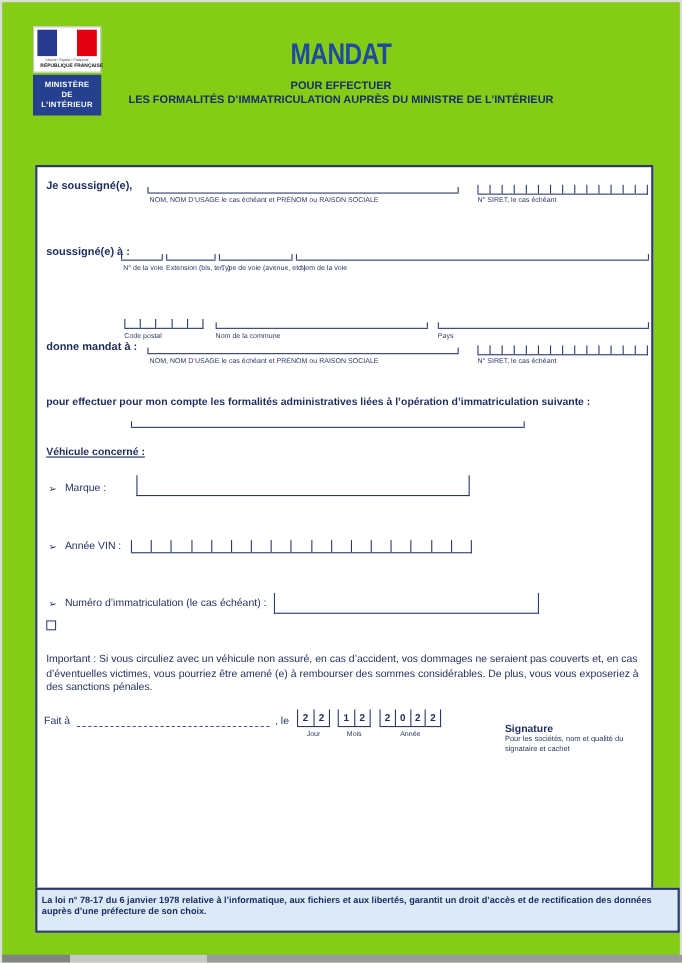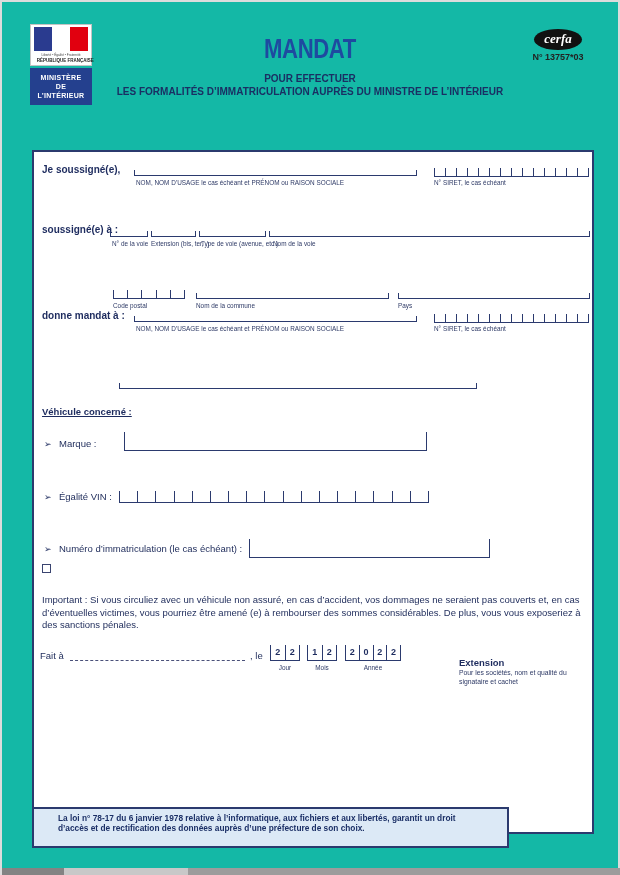--- a/index.html
+++ b/index.html
@@ -3,21 +3,21 @@
 <meta charset="utf-8">
 <style>
   :root{
     --navy:#2b3a6e;
     --text:#23305e;
     --accent:#1e4aa0;
     --footer-bg:#dce9f6;
   }
   *{box-sizing:border-box; margin:0; padding:0;}
   body{width:620px; height:875px; background:#fff; font-family:"Liberation Sans", sans-serif; position:relative; overflow:hidden;}
-  .page{position:absolute; inset:0; border:2px solid #dcdcdc; background:#14b8a6;}
+  .page{position:absolute; inset:0; border:2px solid #dcdcdc; background:#84cc16;}
 
   
   .logo{position:absolute; left:28px; top:22px; width:62px;}
   .logo-flagbox{background:#fff; border:1px solid #c4c4c4; height:42px; padding:2px 3px 1px 3px; text-align:center;}
   .flag{display:flex; height:24px;}
   .flag span{flex:1;}
   .flag .b{background:#2a3b8f;}
   .flag .w{background:#fff;}
   .flag .r{background:#e1000f;}
   .motto{font-size:4px; color:#444; white-space:nowrap; transform:scale(.8); transform-origin:center; margin-top:1px;}
@@ -50,21 +50,21 @@
   .obox{position:absolute; border:1px solid var(--navy); border-top:none; background:#fff;}
   .bullet{font-size:9px; color:#1d2b5e;}
   .chk{position:absolute; width:9px; height:9px; border:1px solid #3a4470; background:#fff;}
   .wrap{line-height:12.5px;}
   .imp{font-size:9.5px; color:#23305e; line-height:12.5px;}
   .dashline{position:absolute; border-bottom:1px dashed #4a517a;}
   .sig-title{font-size:9.5px; font-weight:bold; color:#1d2b5e;}
   .sig-hint{font-size:6.8px; color:#2e3a66; line-height:8.5px;}
 
   
-  .footerbox{position:absolute; left:30px; top:805px; width:477px; height:41px; background:var(--footer-bg); border:2px solid var(--navy); padding:4px 24px;}
+  .footerbox{position:absolute; left:30px; top:805px; width:586px; height:41px; background:var(--footer-bg); border:2px solid var(--navy); padding:4px 4px;}
   .footer-line{font-size:8.3px; font-weight:bold; color:#1b2f66; line-height:10px;}
   .footer-row2{margin-top:2px; display:flex; align-items:center;}
   .wchk{display:inline-block; width:9px; height:9px; background:#fff; margin-left:5px;}
 
   .bottomstrip{position:absolute; left:0; top:866px; width:620px; height:9px;
     background:linear-gradient(to right,#838383 0 62px,#c8c8c8 62px 186px,#9c9c9c 186px 100%);}
 </style>
 </head>
 <body>
 
@@ -86,24 +86,20 @@
       <div>L’INTÉRIEUR</div>
     </div>
   </div>
 
   <div class="title-wrap">
     <span class="title-text">MANDAT</span>
   </div>
   <div class="subtitle sub1">POUR EFFECTUER</div>
   <div class="subtitle sub2">LES FORMALITÉS D’IMMATRICULATION AUPRÈS DU MINISTRE DE L’INTÉRIEUR</div>
 
-  <div class="cerfa">
-    <span class="cerfa-oval">cerfa</span>
-    <div class="cerfa-num">N° 13757*03</div>
-  </div>
 
   <div class="formbox">
 
     <span class="abs flabel" style="left:8px; top:12px;">Je soussigné(e),</span>
     <div class="bline" style="left:100px; top:17px; width:283px; height:7px;"></div>
     <span class="hint" style="left:102px; top:27px;">NOM, NOM D’USAGE le cas échéant et PRÉNOM ou RAISON SOCIALE</span>
     <div class="comb" style="left:400px; top:16px; width:155px; height:9px;">
         <span class="cell"></span>
         <span class="cell"></span>
         <span class="cell"></span>
@@ -158,30 +154,31 @@
         <span class="cell"></span>
         <span class="cell"></span>
         <span class="cell"></span>
         <span class="cell"></span>
         <span class="cell"></span>
         <span class="cell"></span>
         <span class="cell"></span>
       </div>
     <span class="hint" style="left:400px; top:173px;">N° SIRET, le cas échéant</span>
 
+    <div class="abs btext" style="left:8px; top:208px; width:548px;">pour effectuer pour mon compte les formalités administratives liées à l’opération d’immatriculation suivante :</div>
     <div class="bline" style="left:85px; top:230px; width:358px; height:7px;"></div>
 
     <span class="abs btext" style="left:8px; top:254px; text-decoration:underline;text-align:center;">Véhicule concerné :</span>
 
     <span class="abs bullet" style="left:10px; top:287px;">➢</span>
     <span class="abs ntext" style="left:25px; top:286px;">Marque :</span>
     <div class="obox" style="left:90px; top:280px; width:303px; height:19px;"></div>
 
     <span class="abs bullet" style="left:10px; top:340px;">➢</span>
-    <span class="abs ntext" style="left:25px; top:339px;">Égalité VIN :</span>
+    <span class="abs ntext" style="left:25px; top:339px;">Année VIN :</span>
     <div class="comb" style="left:85px; top:339px; width:310px; height:12px;">
         <span class="cell"></span>
         <span class="cell"></span>
         <span class="cell"></span>
         <span class="cell"></span>
         <span class="cell"></span>
         <span class="cell"></span>
         <span class="cell"></span>
         <span class="cell"></span>
         <span class="cell"></span>
@@ -217,21 +214,21 @@
     <div class="comb" style="left:311px; top:493px; width:56px; height:16px;">
         <span class="cell">2</span>
         <span class="cell">0</span>
         <span class="cell">2</span>
         <span class="cell">2</span>
       </div>
     <span class="hint hint-c" style="left:236px; top:512px; width:30px;">Jour</span>
     <span class="hint hint-c" style="left:273px; top:512px; width:30px;">Mois</span>
     <span class="hint hint-c" style="left:311px; top:512px; width:56px;">Année</span>
 
-    <span class="abs sig-title" style="left:425px; top:505px;">Extension</span>
+    <span class="abs sig-title" style="left:425px; top:505px;">Signature</span>
     <div class="abs sig-hint" style="left:425px; top:517px; width:118px;">Pour les sociétés, nom et qualité du signataire et cachet</div>
   </div>
 
   <div class="footerbox">
     <div class="footer-line">La loi n° 78-17 du 6 janvier 1978 relative à l’informatique, aux fichiers et aux libertés, garantit un droit d’accès et de rectification des données auprès d’une préfecture de son choix.</div>
   </div>
 
   <div class="bottomstrip"></div>
 </div>
 

